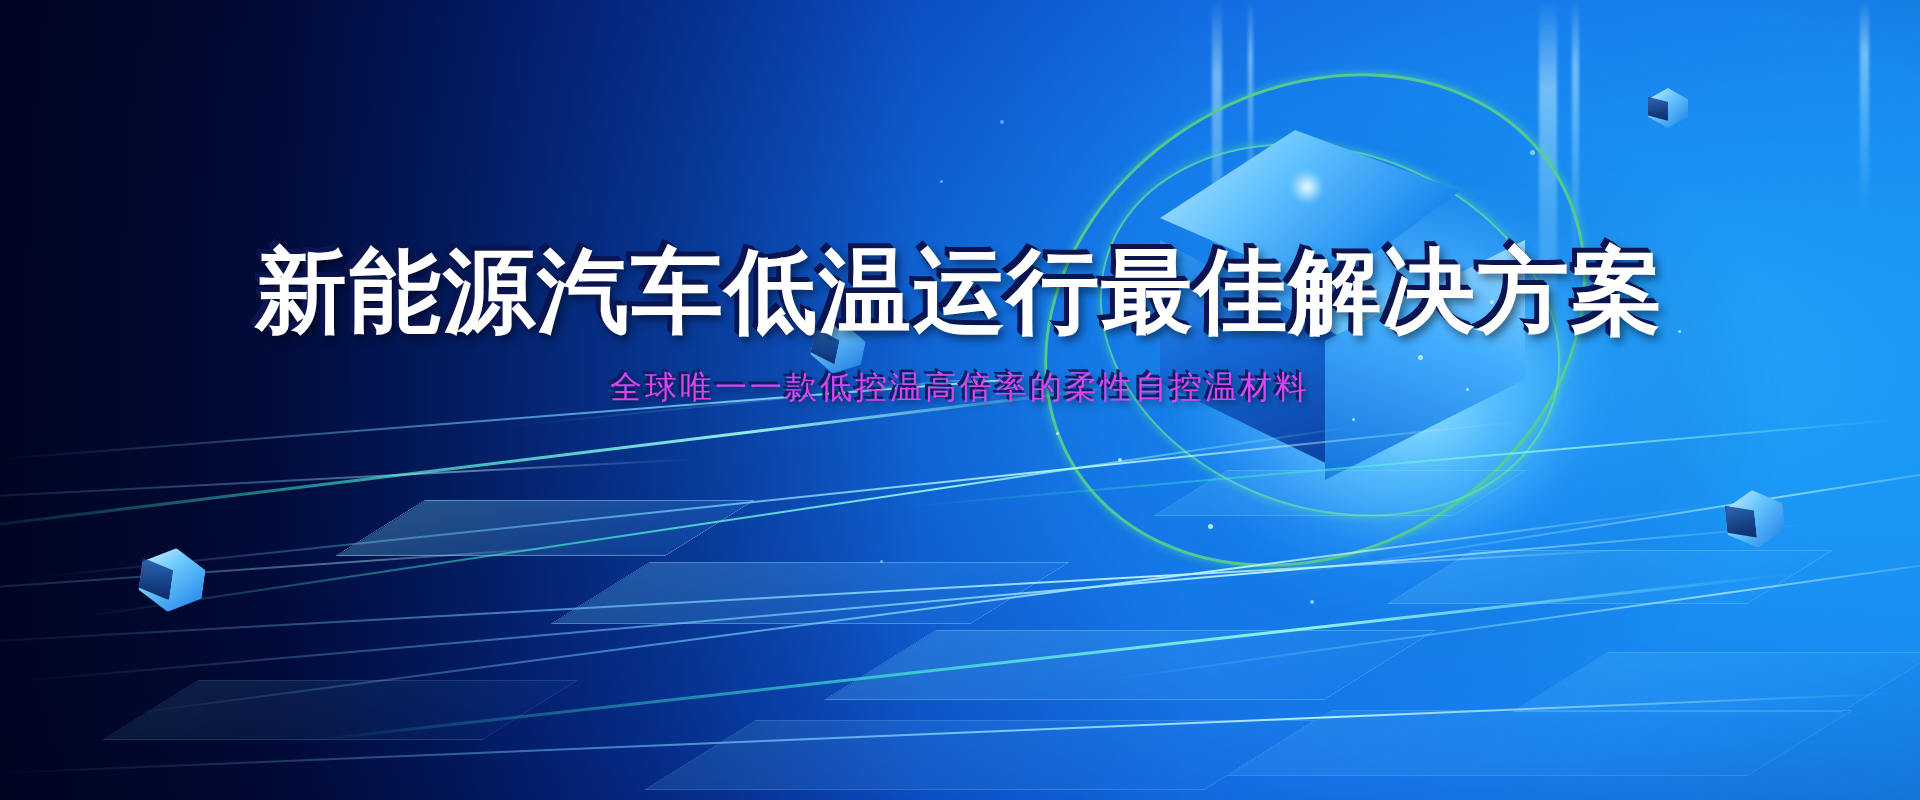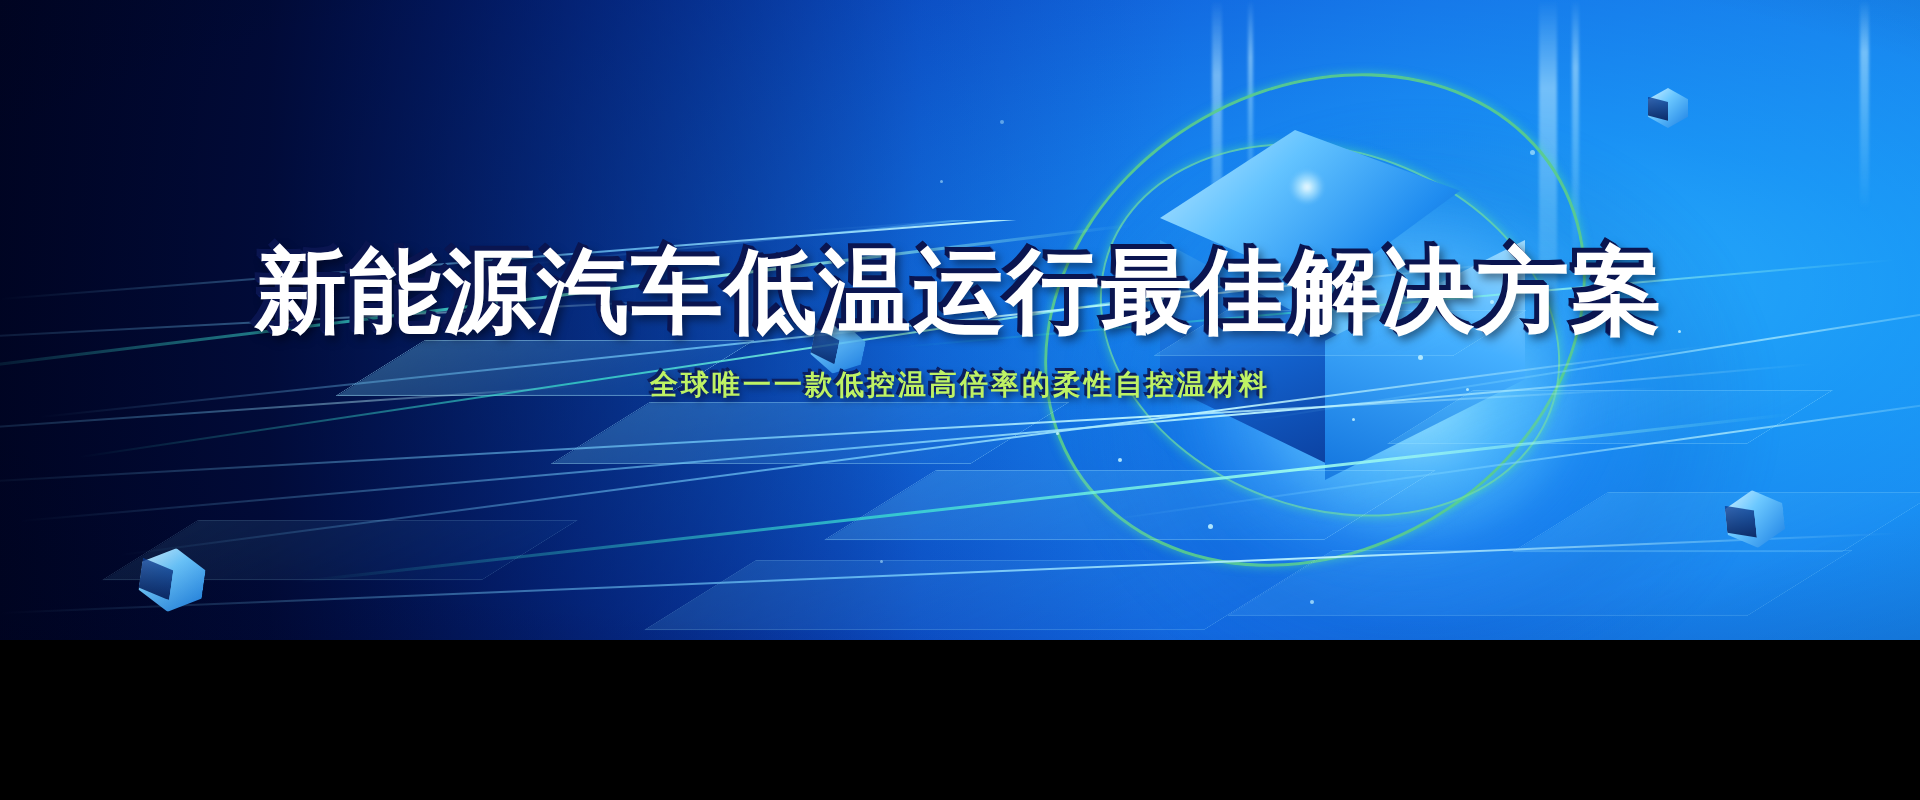--- a/index.html
+++ b/index.html
@@ -2,21 +2,21 @@
 <html lang="zh"><head>
 <meta charset="utf-8">
 <title>banner</title>
 <style>
   html,body{margin:0;padding:0;background:#000;}
   *{box-sizing:border-box;}
 
   .banner{
     position:relative;
     width:1920px;
-    height:640px;
+    height:800px;
     overflow:hidden;
     font-family:"Liberation Sans","DejaVu Sans",sans-serif;
     background:#00103f;
   }
 
   
   .bg-base{
     position:absolute; inset:0;
     background:
       radial-gradient(120% 140% at 78% 45%, #1f8ff5 0%, #0f69dd 18%, #0c4fc2 34%, #06309c 55%, #021a6a 74%, #000b3c 100%),
@@ -131,24 +131,24 @@
     white-space:nowrap;
     text-shadow:
       -5px -5px 0 #0a1550,
       -4px -4px 0 #0a1550,
       -3px -3px 0 #0b1a5e,
       -2px -2px 0 #0b1a5e,
        3px  4px 10px rgba(0,0,10,.55);
   }
   .subline{
     margin-top:34px;
-    font-size:28px;
+    font-size:32px;
     line-height:1;
-    font-weight:bold;
-    color:#bef264;
+    font-weight:normal;
+    color:#d946ef;
     letter-spacing:3px;
     white-space:nowrap;
     text-shadow:
       -3px -3px 0 #0c2060,
       -2px -2px 0 #0c2060,
        2px  3px 7px rgba(0,0,15,.6);
   }
 
   
   .vignette{

